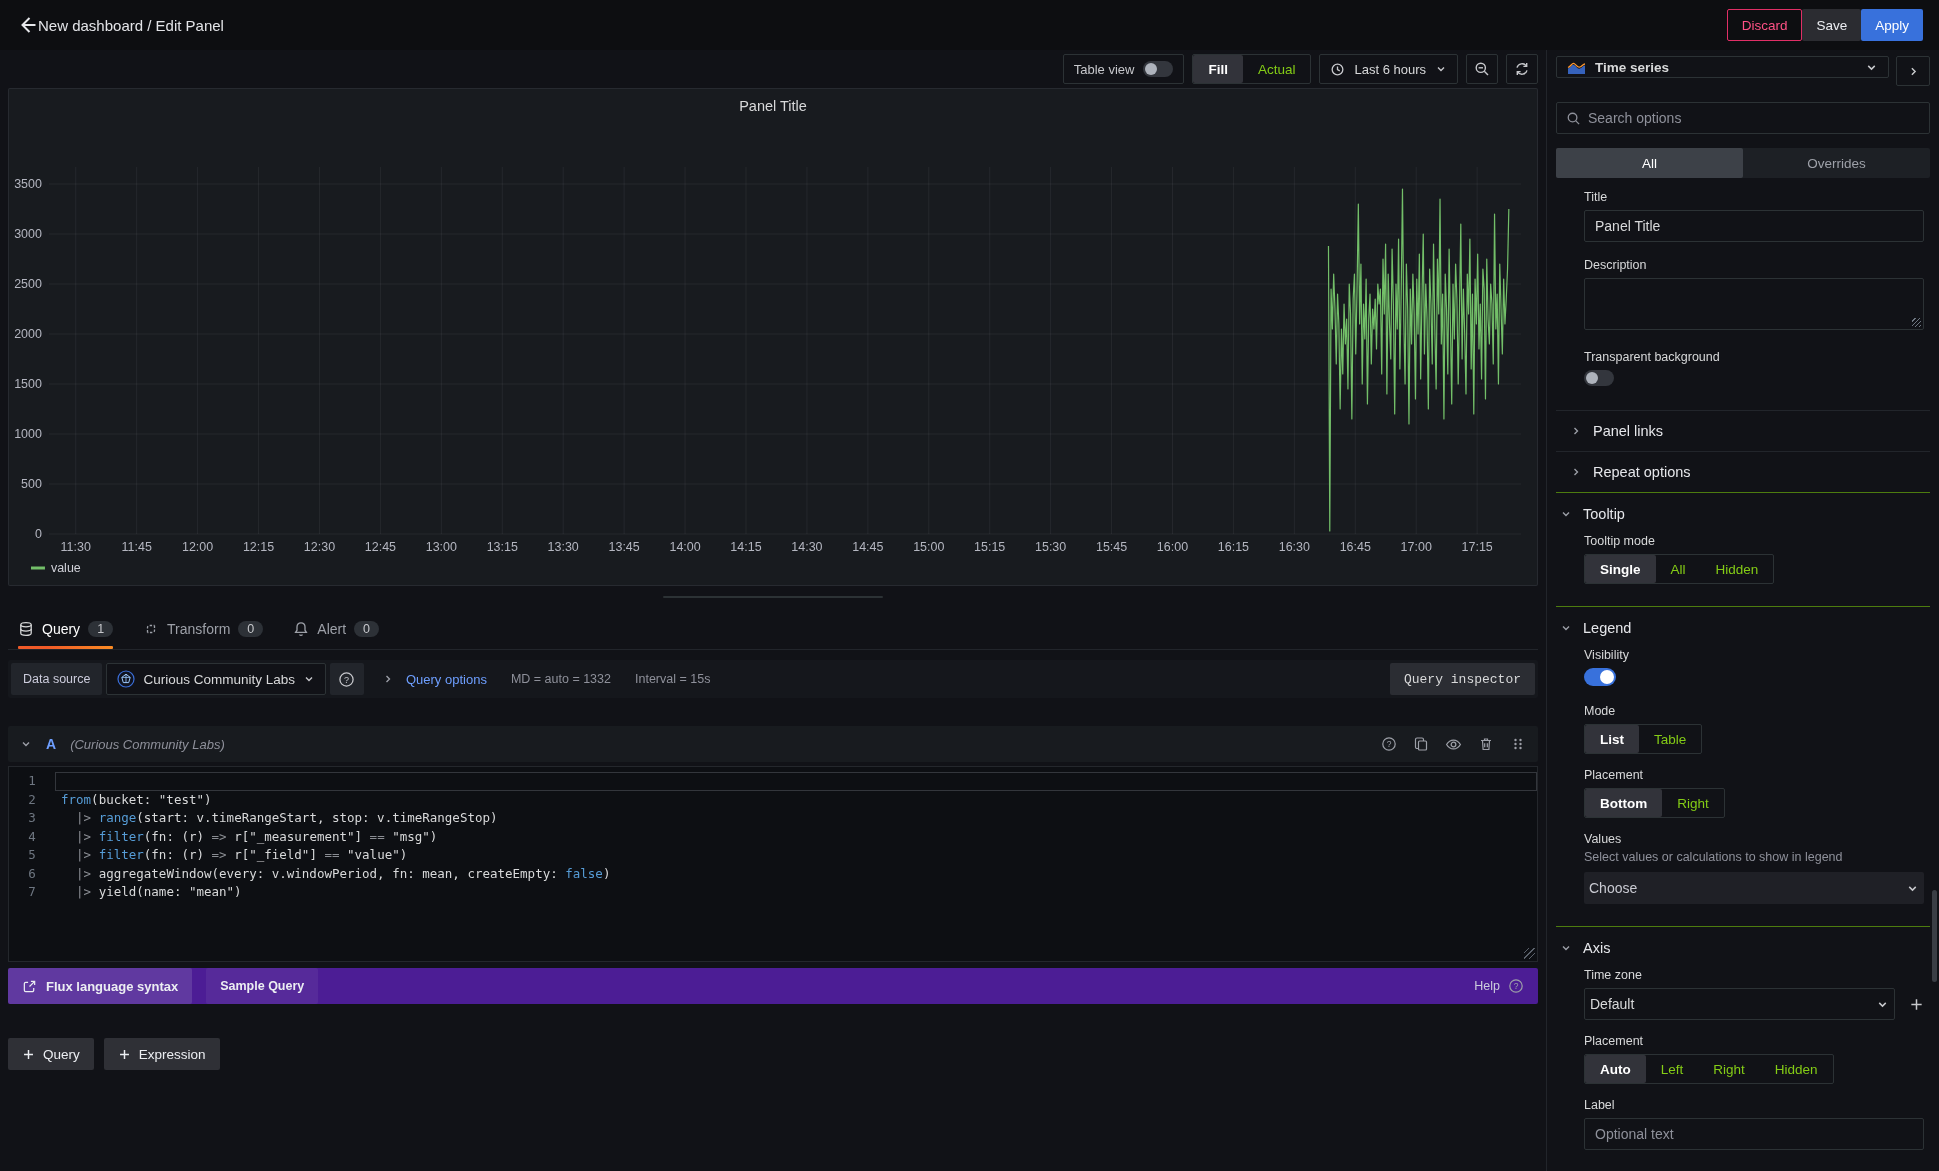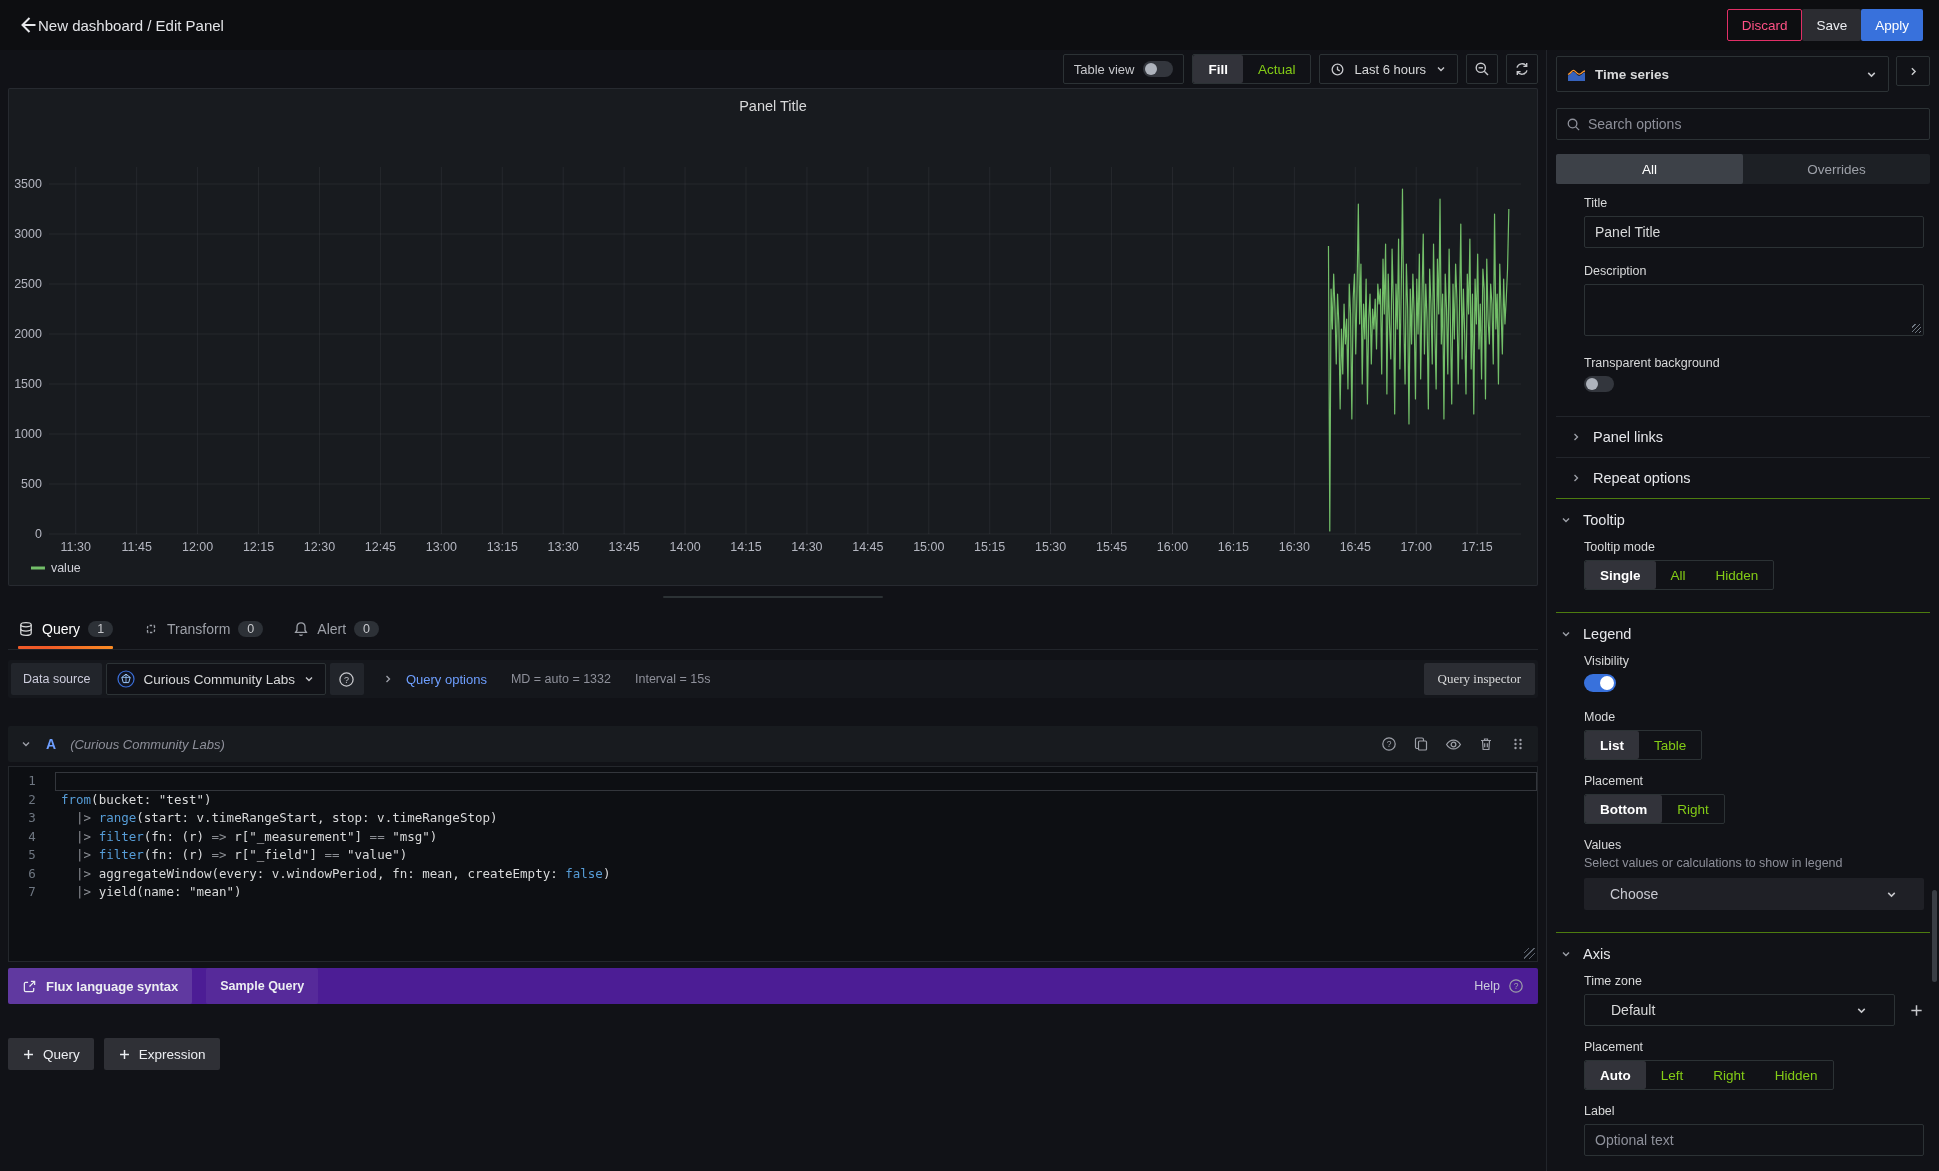--- a/index.html
+++ b/index.html
@@ -49,21 +49,21 @@
   .etab.active::after { content:""; position:absolute; left:0; right:0; bottom:0; height:3px; border-radius:1px; background:linear-gradient(90deg,#f05a28 30%,#fb8b24 99%); }
 
   
   .ds-row { margin-top:10px; height:38px; background:#15171c; display:flex; align-items:center; padding:3px; gap:4px; border-radius:2px; }
   .ds-label { height:32px; background:#22252b; border-radius:2px; display:flex; align-items:center; padding:0 12px; font-size:12.5px; font-weight:500; color:#ccccdc; }
   .ds-picker { height:32px; background:#111217; border:1px solid #2c3235; border-radius:2px; display:flex; align-items:center; gap:8px; padding:0 10px; font-size:13.5px; color:#d8d9da; cursor:pointer; }
   .ds-help { width:34px; height:32px; background:#22252b; border:none; border-radius:2px; color:#c7c8cc; display:flex; align-items:center; justify-content:center; cursor:pointer; }
   .qo-bar { flex:1; height:32px; display:flex; align-items:center; gap:12px; padding:0 14px; }
   .qo-link { color:#6e9fff; font-size:13px; font-weight:500; cursor:pointer; }
   .qo-stat { color:#8e909a; font-size:12.5px; margin-left:12px; }
-  .inspector-btn { height:32px; background:rgba(204,204,220,0.12); border:none; border-radius:2px; color:#d8d9da; font-family:Liberation Serif, serif; font-size:13px; padding:0 14px; cursor:pointer; }
+  .inspector-btn { height:32px; background:rgba(204,204,220,0.12); border:none; border-radius:2px; color:#d8d9da; font-family:Liberation Mono, monospace; font-size:13px; padding:0 14px; cursor:pointer; }
 
   
   .query-card { margin-top:28px; }
   .q-header { height:36px; background:#181b1f; border-radius:2px; display:flex; align-items:center; gap:14px; padding:0 12px; }
   .q-ref { color:#6e9fff; font-weight:700; font-size:14px; }
   .q-hint { color:#8e909a; font-size:13px; font-style:italic; }
   .q-icons { margin-left:auto; display:flex; gap:16px; align-items:center; color:#9da0a8; }
   .code-wrap { position:relative; margin-top:4px; height:196px; background:#0d0f13; border:1px solid #24272c; display:flex; font-family:"DejaVu Sans Mono", monospace; font-size:12.5px; }
   .gutter { width:46px; padding-top:5px; text-align:center; color:#6e7681; flex:none; }
   .gutter div { height:18.5px; line-height:18.5px; }
@@ -77,21 +77,21 @@
   .q-footer { margin-top:6px; height:36px; background:#4c1d95; border-radius:2px; display:flex; align-items:center; gap:14px; }
   .flux-btn { height:36px; background:rgba(204,204,220,0.16); border:none; border-radius:2px; color:#eceef2; font-family:inherit; font-size:13px; font-weight:700; display:flex; align-items:center; gap:9px; padding:0 14px; cursor:pointer; }
   .sample-btn { height:36px; background:rgba(204,204,220,0.08); border:none; border-radius:2px; color:#eceef2; font-family:inherit; font-size:12.5px; font-weight:700; padding:0 14px; cursor:pointer; }
   .help-group { margin-left:auto; display:flex; align-items:center; gap:8px; padding-right:14px; color:#ccccdc; font-size:12.5px; font-weight:500; cursor:pointer; }
 
   .q-actions { margin-top:34px; display:flex; gap:10px; }
 
   
   .sidebar { width:393px; flex:none; border-left:1px solid #22252b; padding:6px 9px 0 9px; position:relative; overflow:hidden; }
   .viz-row { display:flex; gap:7px; }
-  .viz-select { flex:1; height:36px; border:1px solid #2c3235; border-radius:2px; display:flex; align-items:center; gap:9px; padding:0 10px; cursor:pointer; }
+  .viz-select { flex:1; height:22px; border:1px solid #2c3235; border-radius:2px; display:flex; align-items:center; gap:9px; padding:0 10px; cursor:pointer; }
   .viz-select .viz-name { font-size:13.5px; font-weight:700; color:#d8d9da; }
   .viz-select .caret { margin-left:auto; }
   .collapse-btn { width:34px; height:30px; border:1px solid #2c3235; border-radius:2px; background:transparent; color:#c7c8cc; display:flex; align-items:center; justify-content:center; cursor:pointer; }
   .search-box { margin-top:16px; height:32px; border:1px solid #2c3235; border-radius:2px; display:flex; align-items:center; gap:7px; padding:0 9px; color:#8e909a; }
   .search-box input { flex:1; background:transparent; border:none; outline:none; color:#d8d9da; font-family:inherit; font-size:14px; }
   .search-box input::placeholder { color:#8e909a; }
   .sidebar-tabs { margin-top:14px; height:30px; display:flex; background:#1d2025; border-radius:2px; }
   .sidebar-tabs .seg-opt { flex:1; border:none; background:transparent; color:#9da0a8; font-family:inherit; font-size:13.5px; border-radius:2px; cursor:pointer; }
   .sidebar-tabs .seg-opt.active { background:#3d4148; color:#ffffff; font-weight:500; }
 
@@ -102,21 +102,21 @@
   .fields { padding:0 6px 4px 28px; }
   .f-label { font-size:12.5px; font-weight:500; color:#d8d9da; margin:10px 0 6px; }
   .f-desc { font-size:12.5px; color:#8e909a; margin:-2px 0 8px; }
   .text-input { width:100%; height:32px; background:#111217; border:1px solid #2c3235; border-radius:2px; color:#d8d9da; padding:0 10px; font-family:inherit; font-size:14px; outline:none; }
   .text-input::placeholder { color:#8e909a; }
   .ta-wrap { position:relative; }
   .textarea { width:100%; height:52px; background:#111217; border:1px solid #2c3235; border-radius:2px; color:#d8d9da; padding:6px 10px; font-family:inherit; font-size:14px; resize:none; outline:none; display:block; }
   .ta-corner { position:absolute; right:3px; bottom:3px; width:9px; height:9px; background:repeating-linear-gradient(135deg, transparent 0 2px, #6e7681 2px 3px); }
   .sub-row { border-top:1px solid #22252b; display:flex; align-items:center; gap:11px; padding:12px 4px 12px 14px; cursor:pointer; }
   .sub-row .sh-label { font-size:14.5px; font-weight:500; color:#e6e7eb; }
-  .select-like { height:32px; border-radius:2px; display:flex; align-items:center; padding:0 26px; font-size:14px; color:#c9cad2; cursor:pointer; }
+  .select-like { height:32px; border-radius:2px; display:flex; align-items:center; padding:0 5px; font-size:14px; color:#c9cad2; cursor:pointer; }
   .choose { background:rgba(204,204,220,0.08); }
   .tz { background:#111217; border:1px solid #2c3235; color:#d8d9da; flex:1; }
   .select-like .caret { margin-left:auto; }
   .tz-row { display:flex; align-items:center; gap:14px; }
   .plus-btn { background:none; border:none; color:#c7c8cc; display:flex; cursor:pointer; }
   .sb-scroll-thumb { position:absolute; right:2px; top:840px; width:5px; height:92px; border-radius:3px; background:#3a3e45; }
 
   svg.ic { display:block; }
 </style>
 </head>

